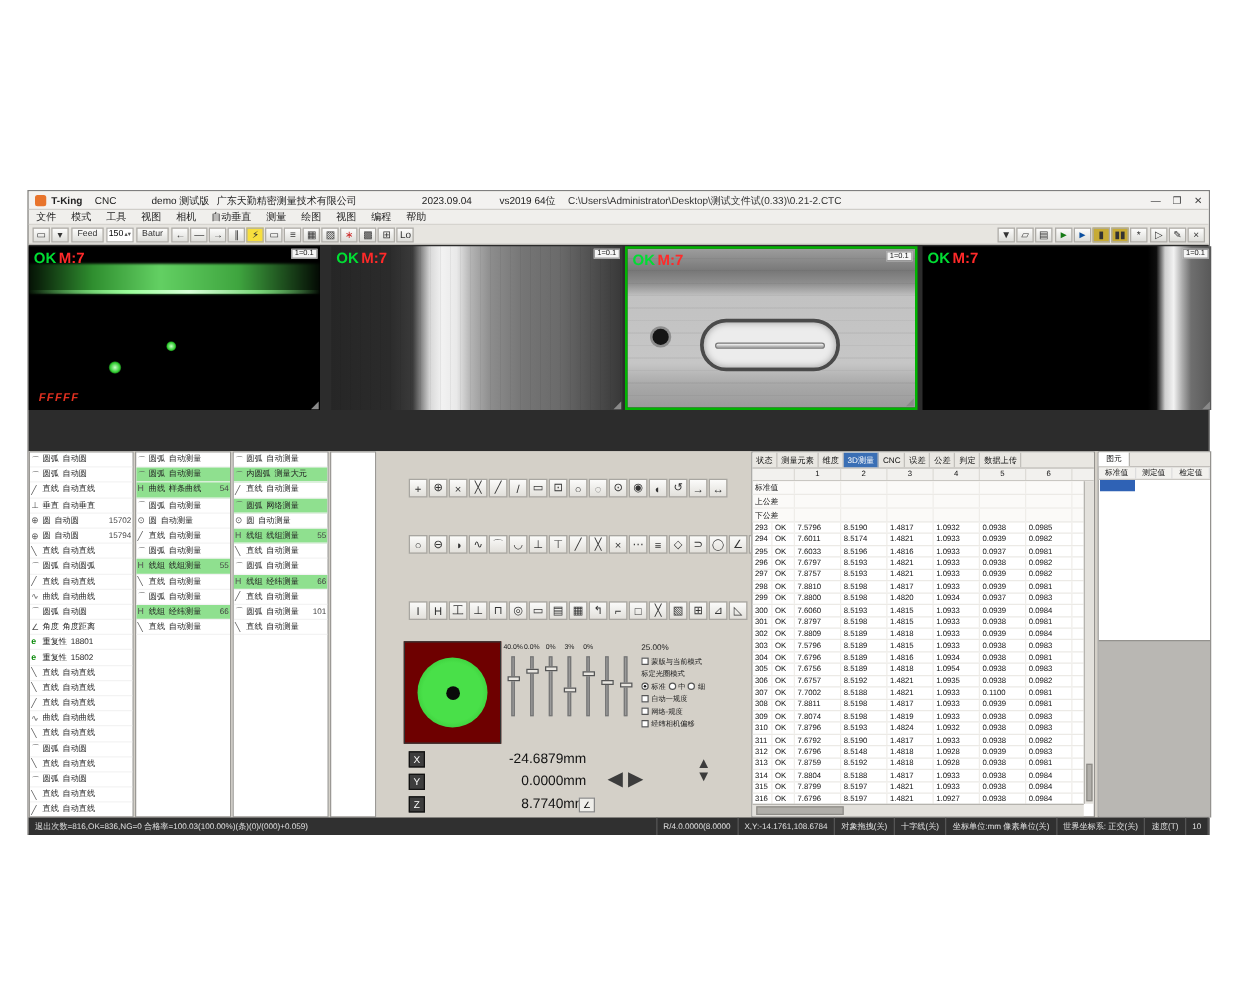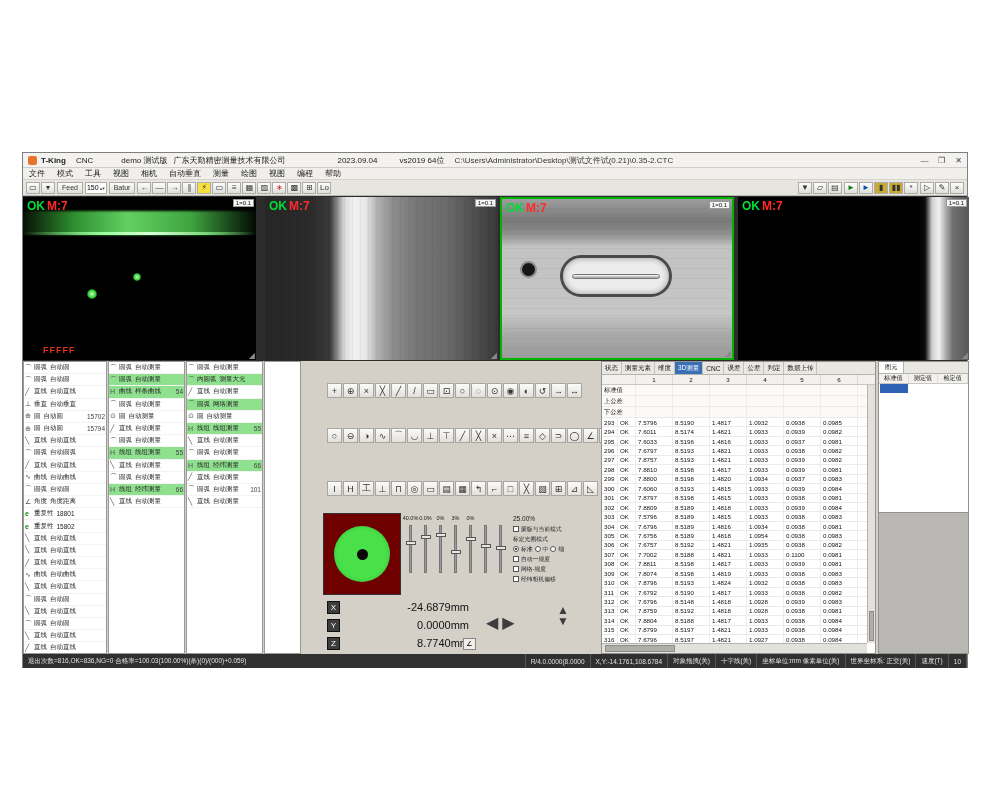--- a/index.html
+++ b/index.html
@@ -25,35 +25,35 @@
 
 #toolbar{left:0;top:27px;width:100%;height:16px;background:#e7e5e0;border-bottom:1px solid #b9b7b2;display:flex;align-items:center;gap:2px;padding:0 3px;font-size:7px;}
 .tgroup{display:flex;gap:1px;align-items:center;}
 .tgrow{flex:1;}
 .tbtn{height:12px;min-width:14px;border:1px solid #aeaca7;background:linear-gradient(#fdfdfc,#dededa);display:inline-flex;align-items:center;justify-content:center;font-size:8px;color:#333;padding:0 1px;}
 .tbtn.txt{padding:0 4px;font-size:7px;}
 .tspin{height:12px;border:1px solid #aeaca7;background:#fff;display:inline-flex;align-items:center;font-size:7px;padding:0 1px;}
 .spin{font-size:5px;color:#555;margin-left:1px;}
 
 #camstrip{left:0;top:43px;width:100%;height:165px;background:#2c2c2c;}
-.cam{position:absolute;top:1px;height:163px;background:#000;overflow:hidden;}
+.cam{position:absolute;top:1px;height:131px;background:#000;overflow:hidden;}
 #cam1{left:0;width:233px;}
 #cam2{left:242px;width:233px;background:linear-gradient(90deg,#262626 0,#2b2b2b 20%,#3a3a3a 28%,#d9d9d9 34%,#f2f2f2 38%,#e9e9e9 43%,#b3b3b3 48%,#8c8c8c 55%,#757575 66%,#6b6b6b 78%,#4a4a4a 92%,#383838 100%);}
 #cam3{left:477px;width:234px;border:2px solid #00b400;background:linear-gradient(#9d9d9d 0,#787878 14%,#8f8f8f 22%,#c2c2c2 30%,#c6c6c6 72%,#a8a8a8 86%,#9b9b9b 100%);}
 #cam4{left:715px;width:231px;background:linear-gradient(90deg,#000 0,#000 78%,#0d0d0d 81%,#cfcfcf 84%,#f2f2f2 87%,#ababab 90%,#6f6f6f 93%,#585858 100%);}
 .cam-status{position:absolute;left:4px;top:2px;font-size:12px;font-weight:bold;color:#00dd33;}
 .cam-mark{color:#ff2a2a;margin-left:2px;}
 .zoom-tag{position:absolute;right:2px;top:2px;background:#f5f5f5;color:#111;font-size:6px;padding:0 2px;border:1px solid #999;}
 .grip{position:absolute;right:1px;bottom:0;color:#8a8a8a;font-size:8px;line-height:8px;}
 #cam1 .glow{position:absolute;left:0;top:14px;width:100%;height:24px;background:linear-gradient(90deg,rgba(20,70,20,.25),#2f8f2f 22%,#63d063 45%,#3fa53f 72%,rgba(20,60,20,.15));filter:blur(1px);}
 #cam1 .glowline{position:absolute;left:0;top:35px;width:100%;height:3px;background:linear-gradient(90deg,transparent,#9cff9c 35%,#d9ffd9 55%,#7cd87c 78%,transparent);}
 .dot{position:absolute;border-radius:50%;background:radial-gradient(circle,#c8ffc8,#2ecc2e 55%,rgba(0,60,0,0) 80%);}
 .dotA{left:64px;top:92px;width:10px;height:10px;}
 .dotB{left:110px;top:76px;width:8px;height:8px;}
-#cam1 .ftext{position:absolute;left:20px;bottom:5px;color:#e03020;font-size:9px;font-weight:bold;letter-spacing:1px;}
+#cam1 .ftext{position:absolute;left:8px;bottom:5px;color:#e03020;font-size:9px;font-weight:bold;letter-spacing:1px;font-style:italic;}
 #cam2 .streaks{position:absolute;inset:0;background:repeating-linear-gradient(90deg,transparent 0 7px,rgba(0,0,0,.05) 7px 8px);}
 #cam3 .slot{position:absolute;left:58px;top:56px;width:112px;height:42px;border-radius:21px;background:#ececec;border:3px solid #4a4a4a;box-shadow:inset 0 0 6px rgba(0,0,0,.35);}
 #cam3 .pin{position:absolute;left:9px;top:16px;width:88px;height:5px;background:linear-gradient(#fafafa,#9c9c9c);border:1px solid #777;border-radius:3px;}
 #cam3 .hole{position:absolute;left:20px;top:64px;width:13px;height:13px;border-radius:50%;background:#161616;box-shadow:0 0 0 2px #8d8d8d;}
 #cam3 .scratch{position:absolute;inset:0;background:repeating-linear-gradient(0deg,transparent 0 9px,rgba(0,0,0,.04) 9px 10px);}
 
 #main{left:0;top:208px;width:100%;height:293px;background:#d4d0c8;}
 .navlist{top:0;height:293px;background:#fff;border:1px solid #9b9995;overflow:hidden;font-size:6.5px;color:#222;}
 #listA{left:0;width:84px;}
 #listB{left:85px;width:77px;}
@@ -134,21 +134,21 @@
  <div id="win">
 
   <div id="titlebar" class="abs">
     <span id="app-icon"></span>
     <span class="tb-app">T-King</span>
     <span class="tb-app2">CNC</span>
     <span class="tb-mode">demo 测试版</span>
     <span class="tb-co">广东天勤精密测量技术有限公司</span>
     <span class="tb-date">2023.09.04</span>
     <span class="tb-build">vs2019 64位</span>
-    <span class="tb-path">C:\Users\Administrator\Desktop\测试文件试(0.21)\0.35-2.CTC</span>
+    <span class="tb-path">C:\Users\Administrator\Desktop\测试文件试(0.33)\0.21-2.CTC</span>
     <span id="winbtns">
       <span class="winbtn">—</span>
       <span class="winbtn">❐</span>
       <span class="winbtn">✕</span>
     </span>
   </div>
 
   <div id="menubar" class="abs">
         <span class="menu-item">文件</span>
         <span class="menu-item">模式</span>

